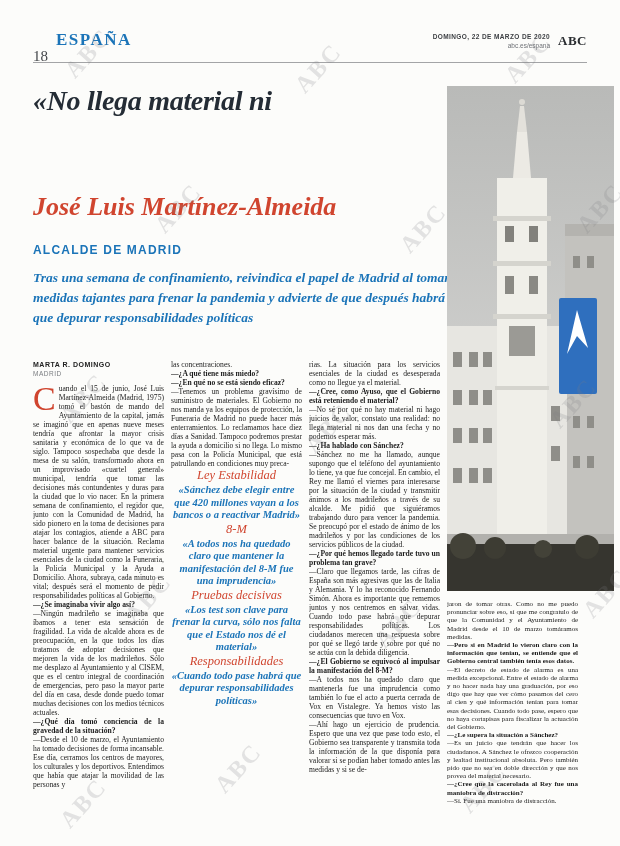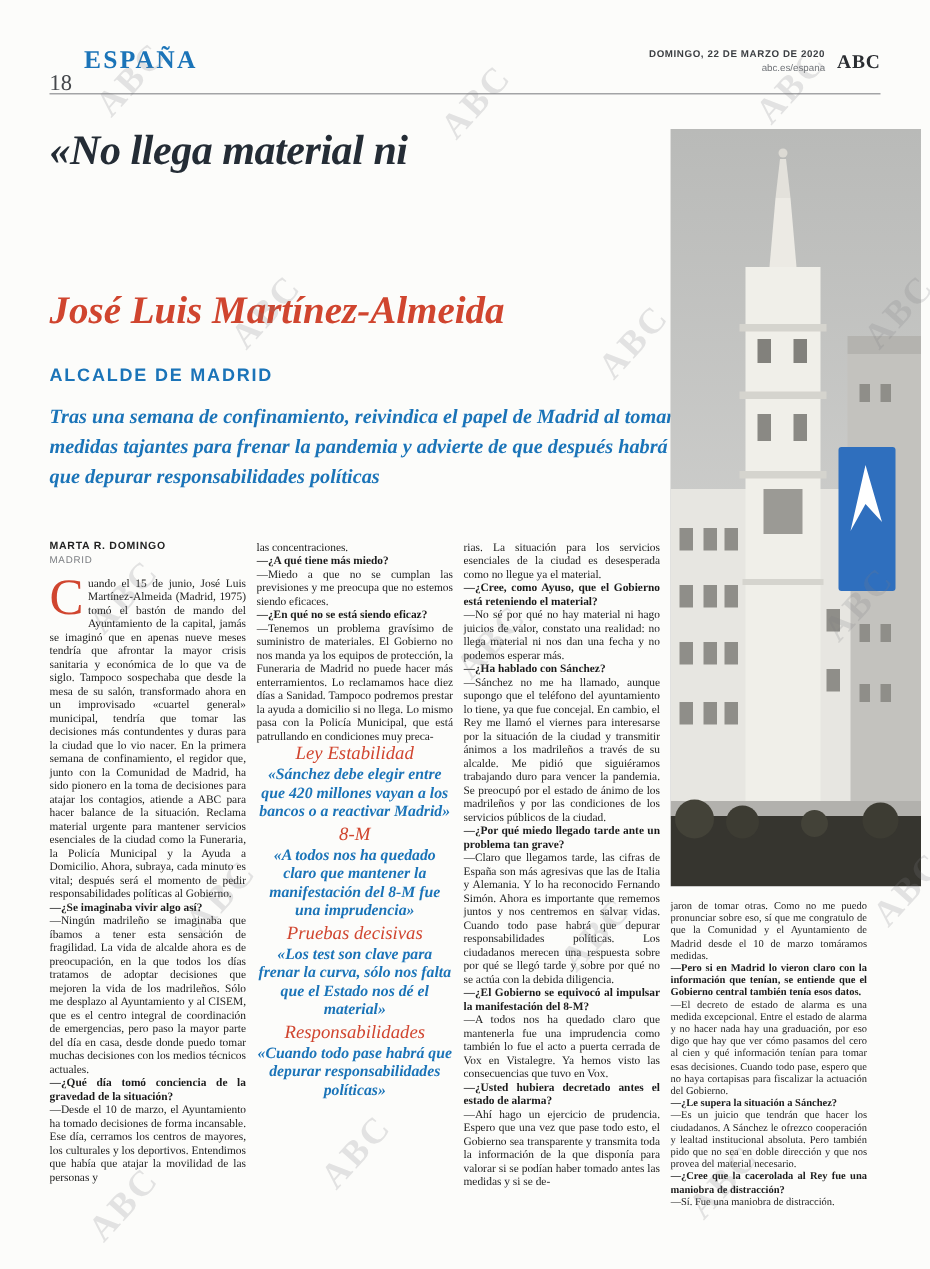--- a/index.html
+++ b/index.html
@@ -164,21 +164,20 @@
     <p class="para"><span class="dropcap">C</span><span>uando el 15 de junio, José Luis Martínez-Almeida (Madrid, 1975) tomó el bastón de mando del Ayuntamiento de la capital, jamás se imaginó que en apenas nueve meses tendría que afrontar la mayor crisis sanitaria y económica de lo que va de siglo. Tampoco sospechaba que desde la mesa de su salón, transformado ahora en un improvisado «cuartel general» municipal, tendría que tomar las decisiones más contundentes y duras para la ciudad que lo vio nacer. En la primera semana de confinamiento, el regidor que, junto con la Comunidad de Madrid, ha sido pionero en la toma de decisiones para atajar los contagios, atiende a ABC para hacer balance de la situación. Reclama material urgente para mantener servicios esenciales de la ciudad como la Funeraria, la Policía Municipal y la Ayuda a Domicilio. Ahora, subraya, cada minuto es vital; después será el momento de pedir responsabilidades políticas al Gobierno.</span></p>
     <p class="para q">—¿Se imaginaba vivir algo así?</p>
     <p class="para">—Ningún madrileño se imaginaba que íbamos a tener esta sensación de fragilidad. La vida de alcalde ahora es de preocupación, en la que todos los días tratamos de adoptar decisiones que mejoren la vida de los madrileños. Sólo me desplazo al Ayuntamiento y al CISEM, que es el centro integral de coordinación de emergencias, pero paso la mayor parte del día en casa, desde donde puedo tomar muchas decisiones con los medios técnicos actuales.</p>
     <p class="para q">—¿Qué día tomó conciencia de la gravedad de la situación?</p>
     <p class="para">—Desde el 10 de marzo, el Ayuntamiento ha tomado decisiones de forma incansable. Ese día, cerramos los centros de mayores, los culturales y los deportivos. Entendimos que había que atajar la movilidad de las personas y</p>
   </div>
 
   <div class="col col-2">
     <p class="para">las concentraciones.</p>
     <p class="para q">—¿A qué tiene más miedo?</p>
-    <p class="para">—Miedo a que no se cumplan las previsiones y me preocupa que no estemos siendo eficaces.</p>
     <p class="para q">—¿En qué no se está siendo eficaz?</p>
     <p class="para">—Tenemos un problema gravísimo de suministro de materiales. El Gobierno no nos manda ya los equipos de protección, la Funeraria de Madrid no puede hacer más enterramientos. Lo reclamamos hace diez días a Sanidad. Tampoco podremos prestar la ayuda a domicilio si no llega. Lo mismo pasa con la Policía Municipal, que está patrullando en condiciones muy preca-</p>
 
     <div class="quote-block">
       <div class="qhead">Ley Estabilidad</div>
       <div class="qtext">«Sánchez debe elegir entre que 420 millones vayan a los bancos o a reactivar Madrid»</div>
     </div>
     <div class="quote-block">
       <div class="qhead">8-M</div>
       <div class="qtext">«A todos nos ha quedado claro que mantener la manifestación del 8-M fue una imprudencia»</div>
@@ -192,25 +191,24 @@
       <div class="qtext">«Cuando todo pase habrá que depurar responsabilidades políticas»</div>
     </div>
   </div>
 
   <div class="col col-3">
     <p class="para">rias. La situación para los servicios esenciales de la ciudad es desesperada como no llegue ya el material.</p>
     <p class="para q">—¿Cree, como Ayuso, que el Gobierno está reteniendo el material?</p>
     <p class="para">—No sé por qué no hay material ni hago juicios de valor, constato una realidad: no llega material ni nos dan una fecha y no podemos esperar más.</p>
     <p class="para q">—¿Ha hablado con Sánchez?</p>
     <p class="para">—Sánchez no me ha llamado, aunque supongo que el teléfono del ayuntamiento lo tiene, ya que fue concejal. En cambio, el Rey me llamó el viernes para interesarse por la situación de la ciudad y transmitir ánimos a los madrileños a través de su alcalde. Me pidió que siguiéramos trabajando duro para vencer la pandemia. Se preocupó por el estado de ánimo de los madrileños y por las condiciones de los servicios públicos de la ciudad.</p>
-    <p class="para q">—¿Por qué miedo llegado tarde ante un problema tan grave?</p>
+    <p class="para q">—¿Por qué hemos llegado tarde tuvo un problema tan grave?</p>
     <p class="para">—Claro que llegamos tarde, las cifras de España son más agresivas que las de Italia y Alemania. Y lo ha reconocido Fernando Simón. Ahora es importante que rememos juntos y nos centremos en salvar vidas. Cuando todo pase habrá que depurar responsabilidades políticas. Los ciudadanos merecen una respuesta sobre por qué se llegó tarde y sobre por qué no se actúa con la debida diligencia.</p>
     <p class="para q">—¿El Gobierno se equivocó al impulsar la manifestación del 8-M?</p>
     <p class="para">—A todos nos ha quedado claro que mantenerla fue una imprudencia como también lo fue el acto a puerta cerrada de Vox en Vistalegre. Ya hemos visto las consecuencias que tuvo en Vox.</p>
-    <p class="para q">—¿Usted hubiera decretado antes el estado de alarma?</p>
     <p class="para">—Ahí hago un ejercicio de prudencia. Espero que una vez que pase todo esto, el Gobierno sea transparente y transmita toda la información de la que disponía para valorar si se podían haber tomado antes las medidas y si se de-</p>
   </div>
 
   <div class="col col-4">
     <p class="para">jaron de tomar otras. Como no me puedo pronunciar sobre eso, sí que me congratulo de que la Comunidad y el Ayuntamiento de Madrid desde el 10 de marzo tomáramos medidas.</p>
     <p class="para q">—Pero si en Madrid lo vieron claro con la información que tenían, se entiende que el Gobierno central también tenía esos datos.</p>
     <p class="para">—El decreto de estado de alarma es una medida excepcional. Entre el estado de alarma y no hacer nada hay una graduación, por eso digo que hay que ver cómo pasamos del cero al cien y qué información tenían para tomar esas decisiones. Cuando todo pase, espero que no haya cortapisas para fiscalizar la actuación del Gobierno.</p>
     <p class="para q">—¿Le supera la situación a Sánchez?</p>
     <p class="para">—Es un juicio que tendrán que hacer los ciudadanos. A Sánchez le ofrezco cooperación y lealtad institucional absoluta. Pero también pido que no sea en doble dirección y que nos provea del material necesario.</p>
     <p class="para q">—¿Cree que la cacerolada al Rey fue una maniobra de distracción?</p>

